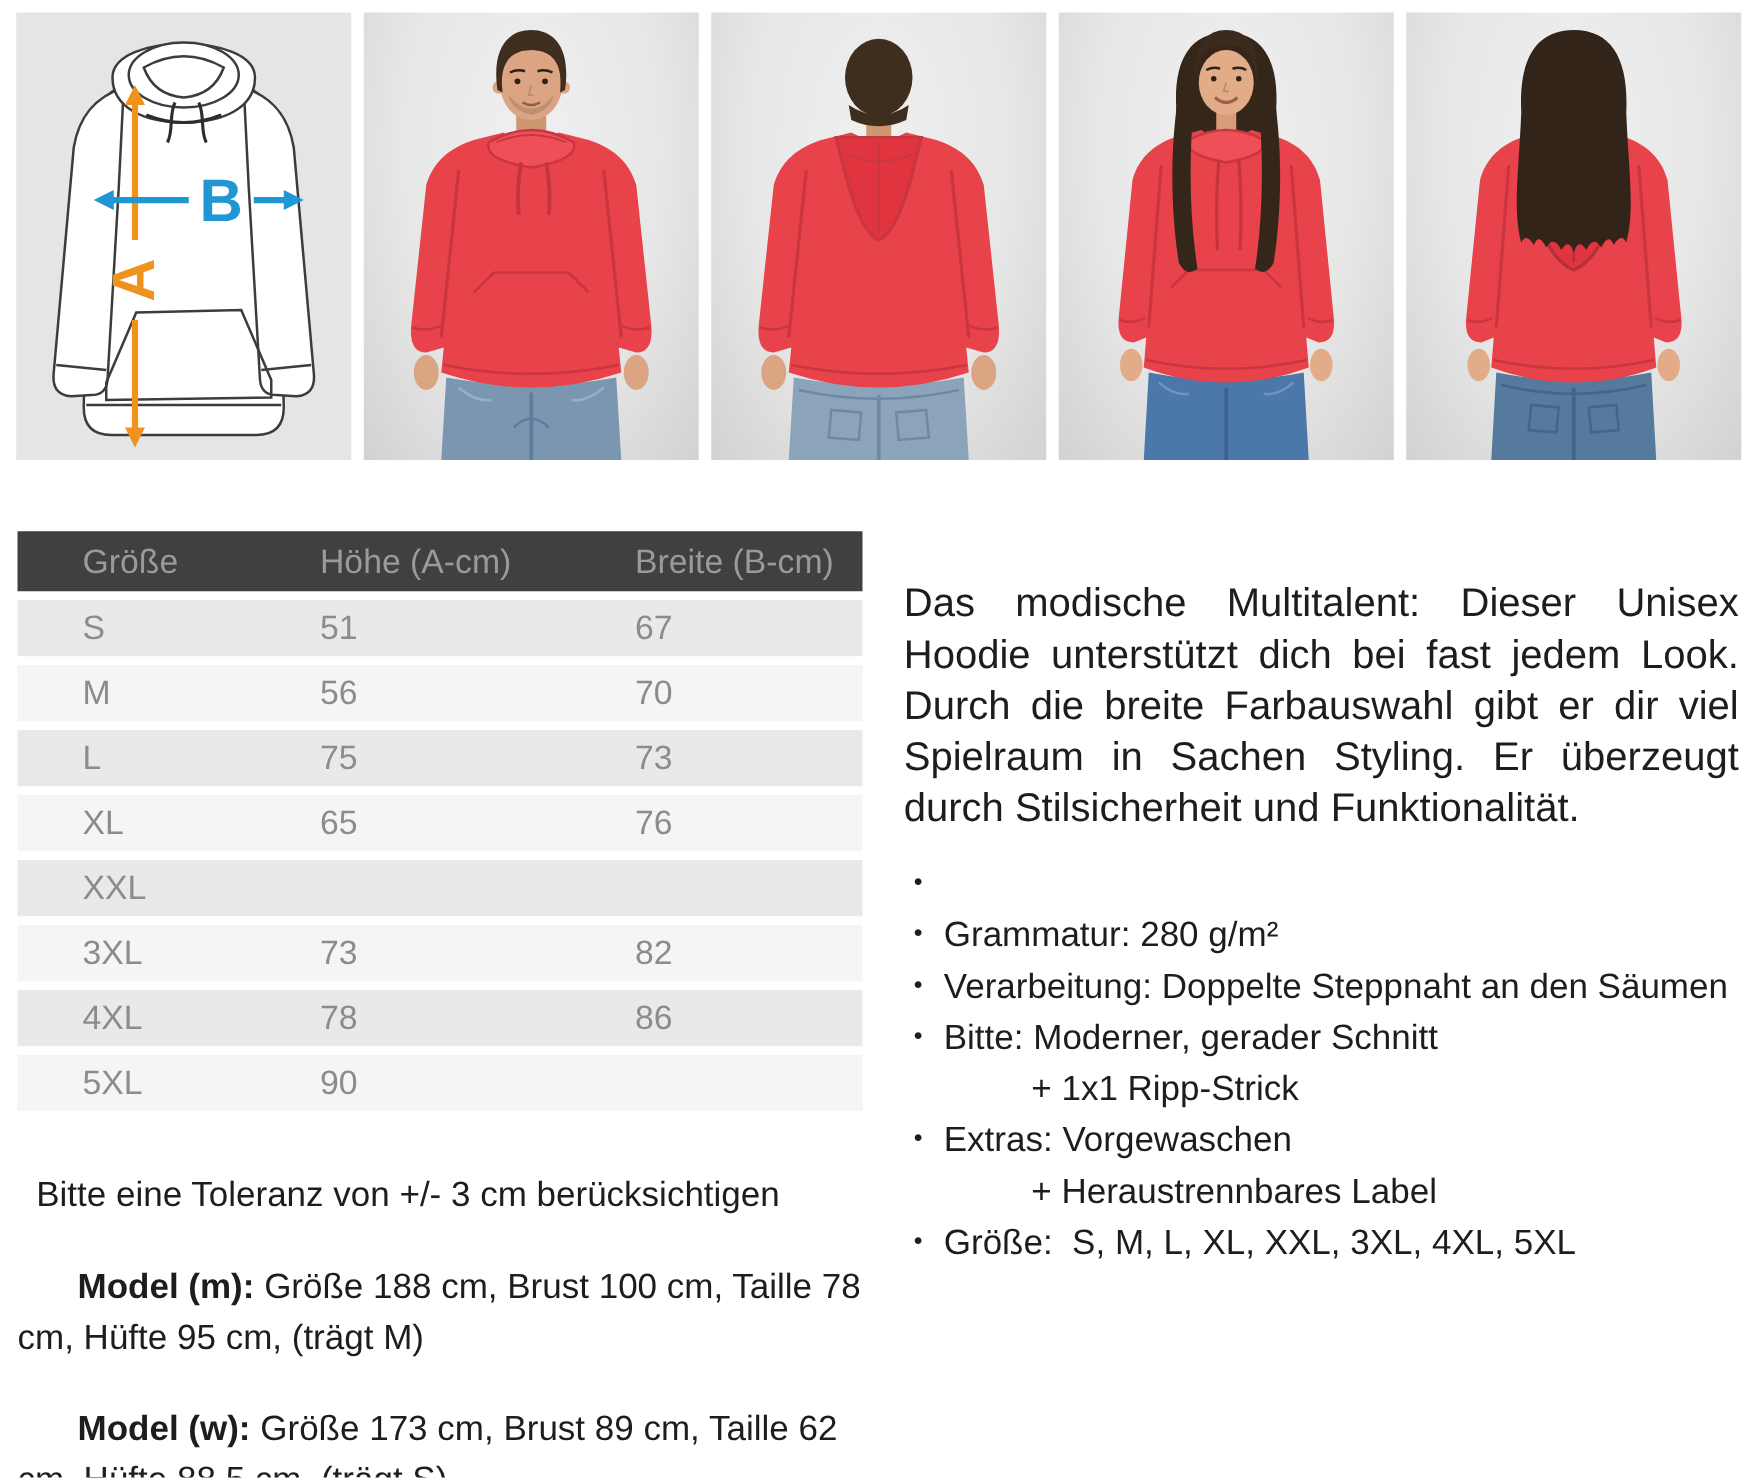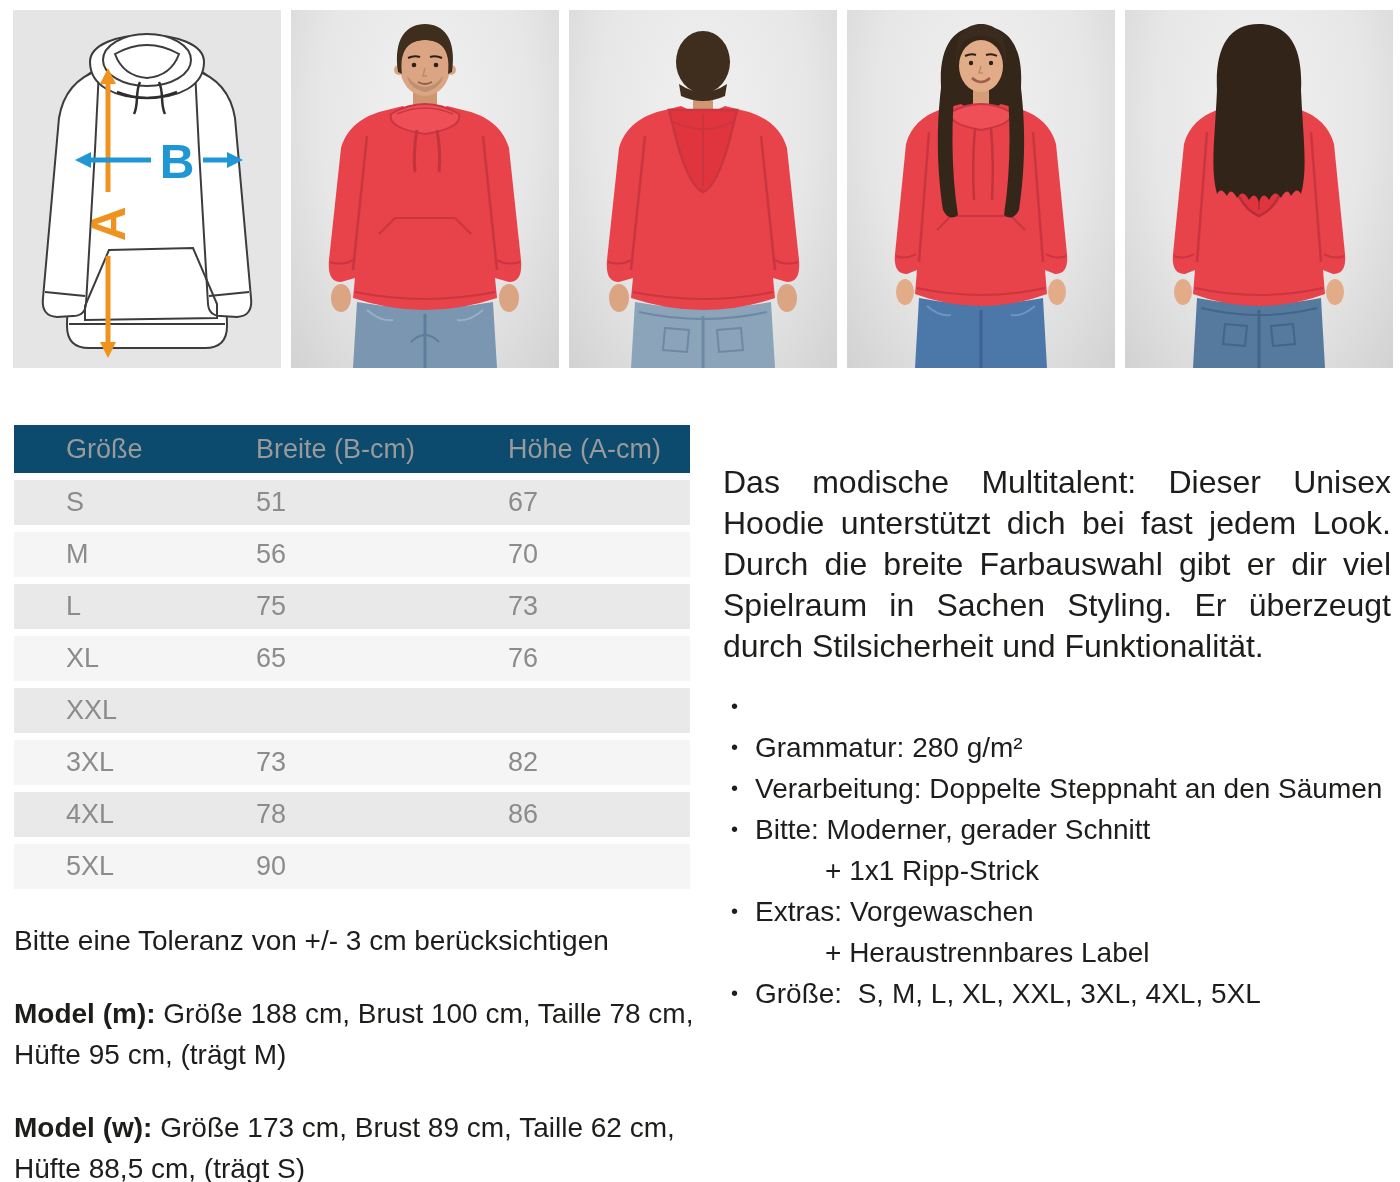--- a/index.html
+++ b/index.html
@@ -11,40 +11,40 @@
   .gallery{position:absolute;left:13px;top:10px;display:flex;gap:10px;}
   .panel{width:268px;height:358px;flex:0 0 auto;position:relative;overflow:hidden;}
   .diagram-panel{background:#e5e5e5;}
   .photo{background:radial-gradient(ellipse at 50% 30%, #f0f0f0 0%, #e7e7e7 55%, #d2d2d2 100%);}
   .panel svg{display:block;width:100%;height:100%;}
 
   
   .size-table{position:absolute;left:14px;top:425px;width:676px;}
   .st-row{display:grid;grid-template-columns:190px 252px 234px;height:45px;margin-bottom:7px;align-items:center;}
   .st-row > div{padding-left:52px;font-size:27px;}
-  .st-header{background:#0c4a6e;height:48px;color:#9a9a9a;}
+  .st-header{background:#404040;height:48px;color:#9a9a9a;}
   .st-dark{background:#e9e9e9;color:#8c8c8c;}
   .st-light{background:#f5f5f5;color:#8c8c8c;}
 
   
   .intro{position:absolute;left:723px;top:430px;width:668px;
     font-size:32px;line-height:41px;text-align:justify;}
   .bullets{position:absolute;left:723px;top:686px;width:668px;font-size:28px;line-height:41px;}
   .bullet{display:flex;align-items:flex-start;}
   .dot{flex:0 0 12px;margin-left:8px;margin-right:12px;font-size:20px;line-height:41px;}
   .b-text{white-space:pre-wrap;}
   .extra{margin-left:102px;}
 
   
   .notes{position:absolute;left:14px;top:920px;width:680px;font-size:28px;line-height:41px;}
-  .tolerance{margin:0;}
+  .tolerance{margin:15px;}
   .model-block{margin:0;}
   .model-m{margin-top:32px;}
   .model-w{margin-top:32px;}
-  .model-block strong{font-weight:bold;}
+  .model-block strong{font-weight:bold;margin-left:48px;}
 </style>
 </head>
 <body>
 
 <div class="gallery">
 
   <div class="panel diagram-panel">
     <svg viewBox="0 0 268 358">
 
       <g fill="#ffffff" stroke="#3c3c3c" stroke-width="2">
@@ -230,22 +230,22 @@
         <path d="M134,152 L134,200" stroke="#b52f38" stroke-width="2"></path>
       </g>
       <path d="M134,14 C102,14 90,40 92,80 C90,128 85,158 92,184 Q96,176 102,186 Q106,176 112,188 Q118,178 124,190 Q130,180 134,192 Q138,180 144,190 Q150,178 156,188 Q162,176 166,186 Q172,176 176,184 C183,158 178,128 176,80 C178,40 166,14 134,14 Z" fill="#33241a"></path>
     </svg>
   </div>
 </div>
 
 <div class="size-table">
   <div class="st-row st-header">
     <div>Größe</div>
+    <div>Höhe (A-cm)</div>
     <div>Breite (B-cm)</div>
-    <div>Höhe (A-cm)</div>
   </div>
   <div class="st-row st-dark">
     <div>S</div>
     <div>51</div>
     <div>67</div>
   </div>
   <div class="st-row st-light">
     <div>M</div>
     <div>56</div>
     <div>70</div>

